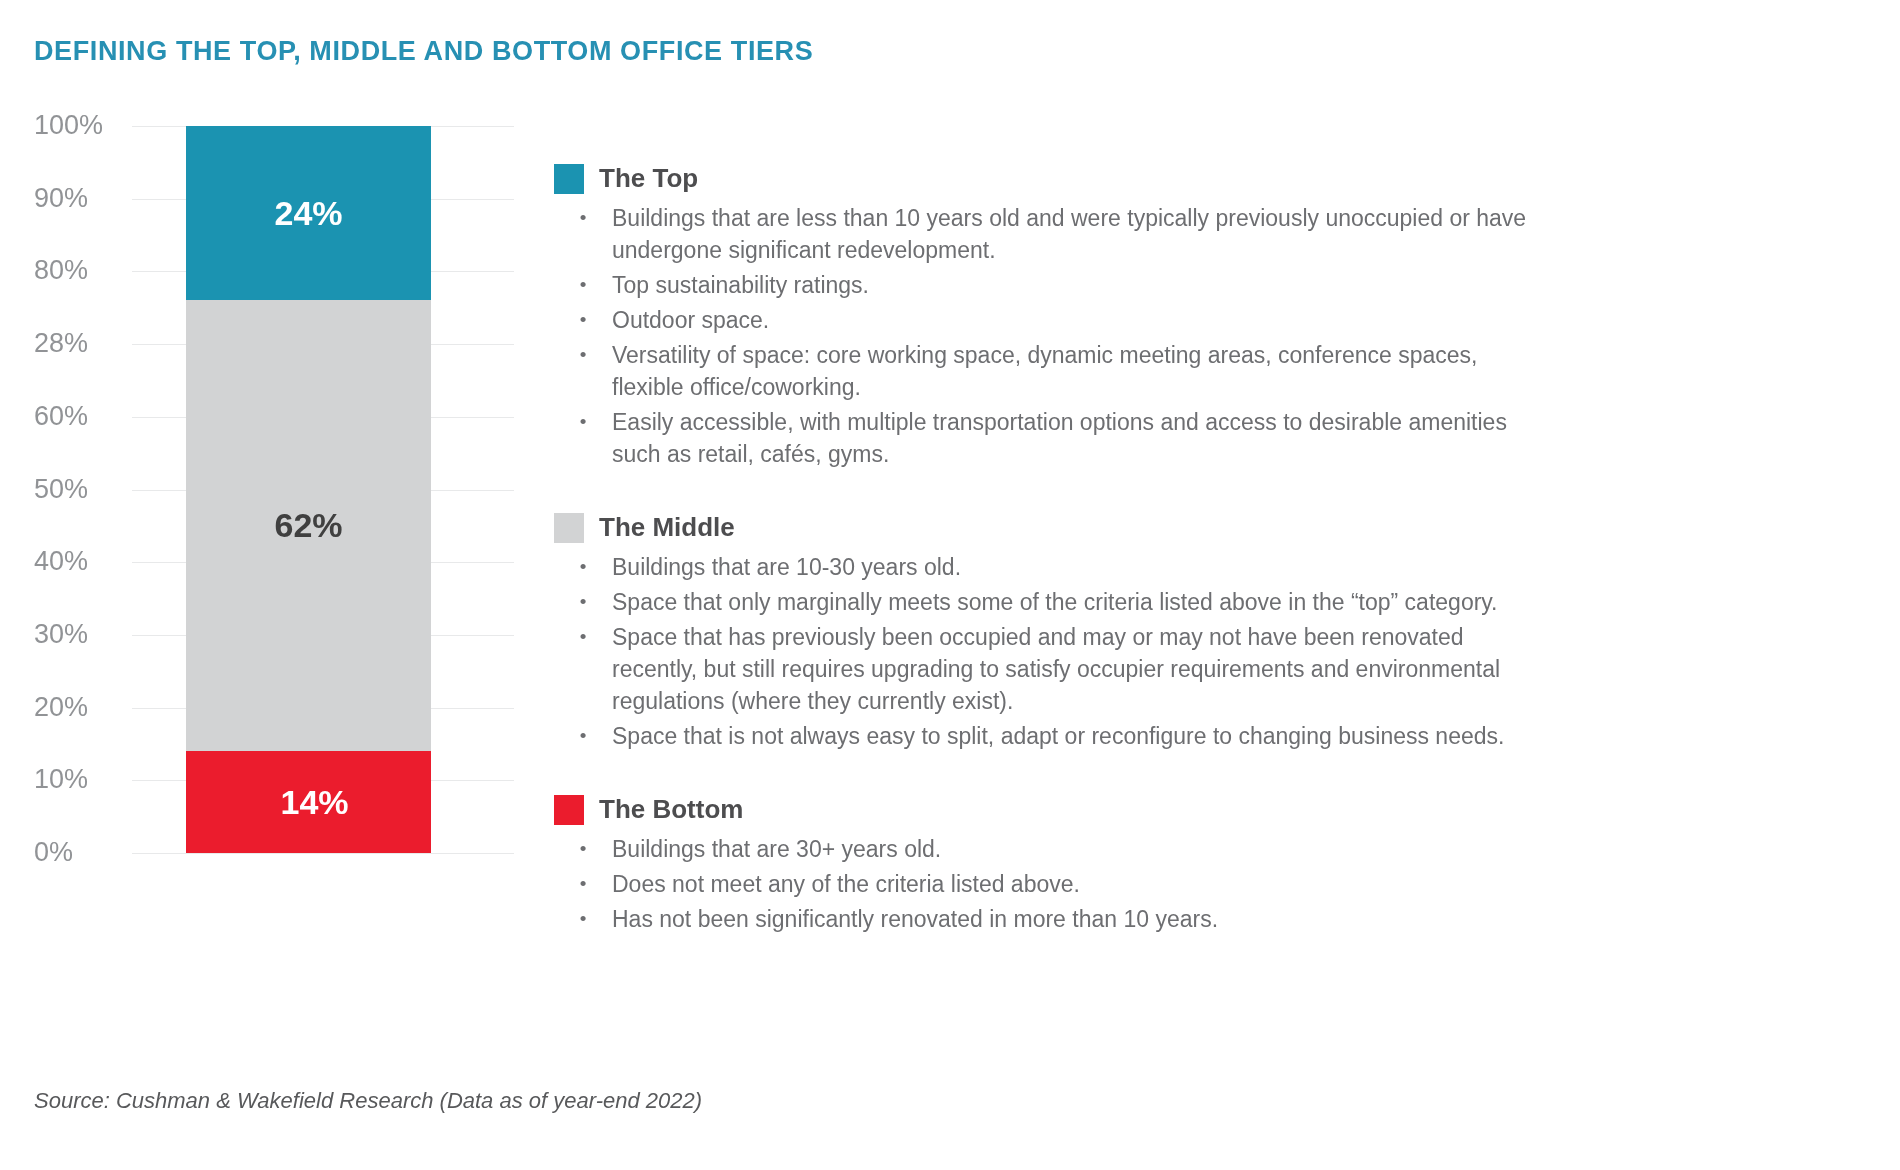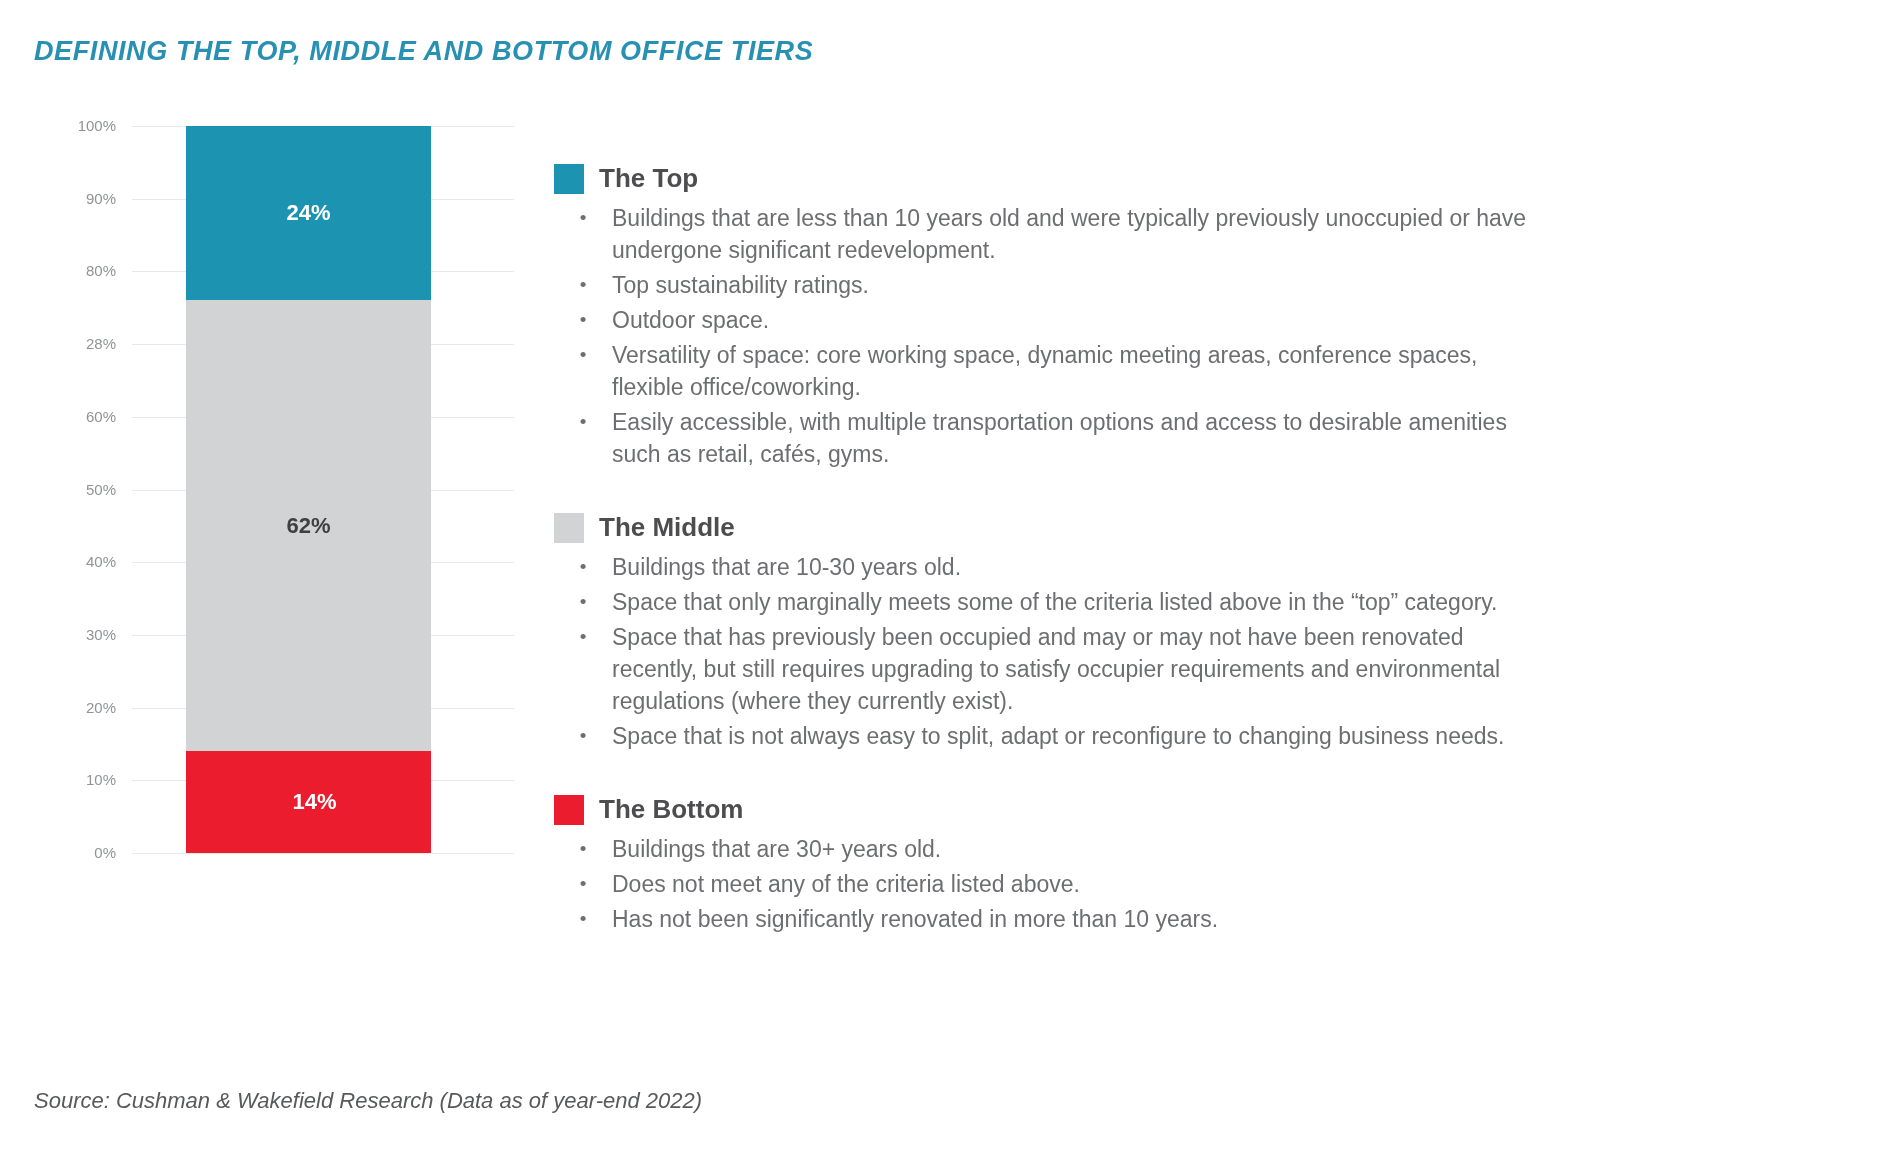--- a/index.html
+++ b/index.html
@@ -16,40 +16,38 @@
 
   .page-title {
     position: absolute;
     left: 34px;
     top: 36px;
     font-size: 27px;
     font-weight: bold;
     letter-spacing: 0.6px;
     color: #2790B3;
     margin: 0;
-    font-style: italic;
   }
 
   
   .chart {
     position: absolute;
     left: 34px;
     top: 126px;
     width: 480px;
     height: 727px;
   }
   .plot { position: absolute; inset: 0; }
   .tick { position: absolute; left: 0; right: 0; height: 0; }
   .tick-label {
     position: absolute;
     left: 0;
     width: 82px;
-    text-align: right;
     transform: translateY(-52%);
-    font-size: 15px;
+    font-size: 27px;
     color: #919396;
   }
   .gridline {
     position: absolute;
     left: 98px;
     right: 0;
     top: 0;
     border-top: 1px solid #E8E9EA;
   }
   .bar {
@@ -60,21 +58,21 @@
     bottom: 0;
     display: flex;
     flex-direction: column;
   }
   .segment {
     display: flex;
     align-items: center;
     justify-content: center;
   }
   .seg-label {
-    font-size: 22px;
+    font-size: 34px;
     font-weight: bold;
   }
 
   
   .legend {
     position: absolute;
     left: 554px;
     top: 122px;
     width: 990px;
   }

